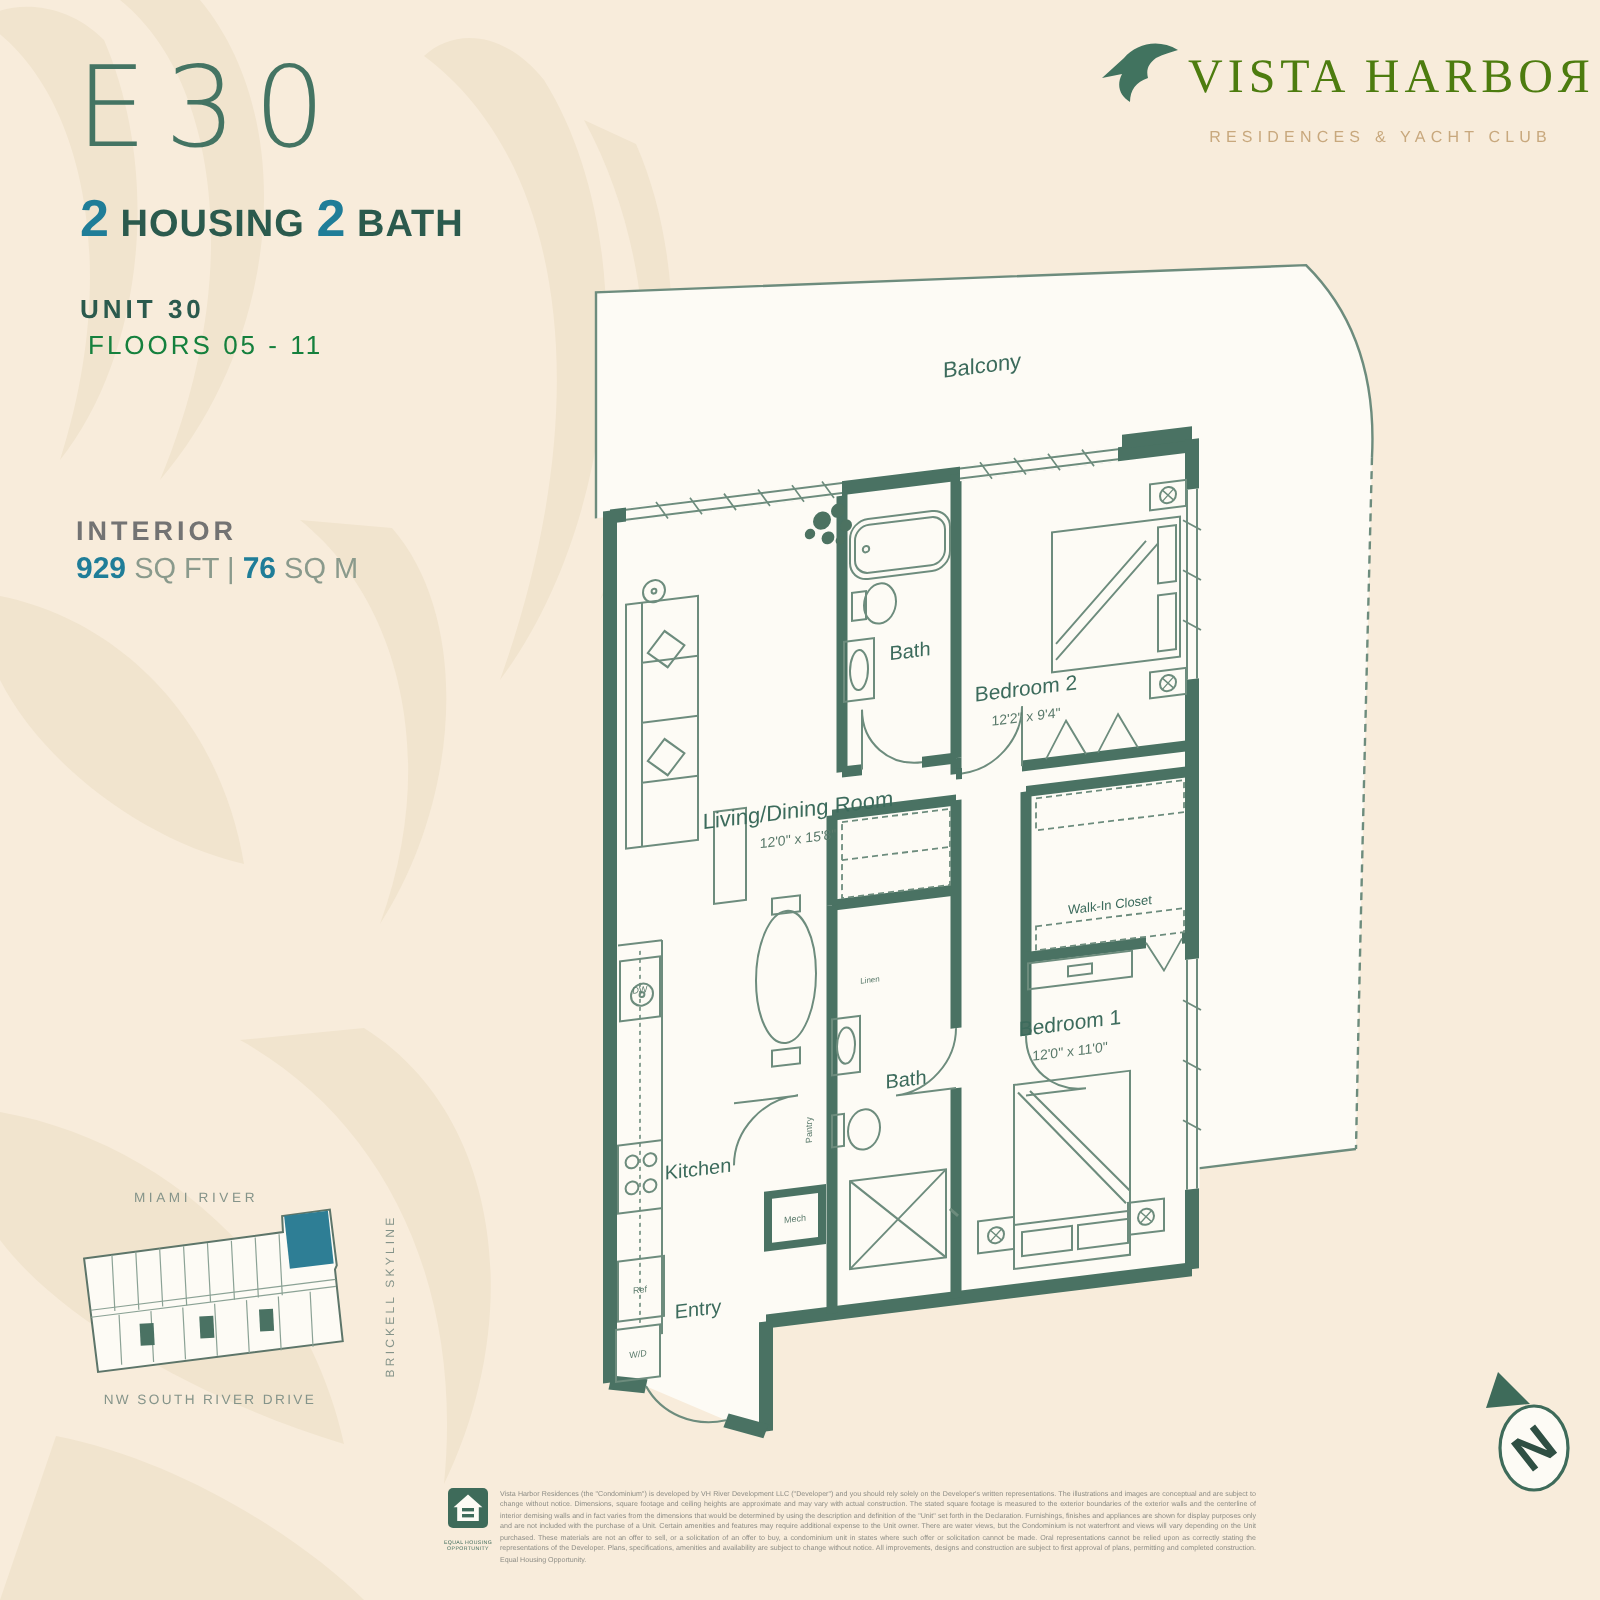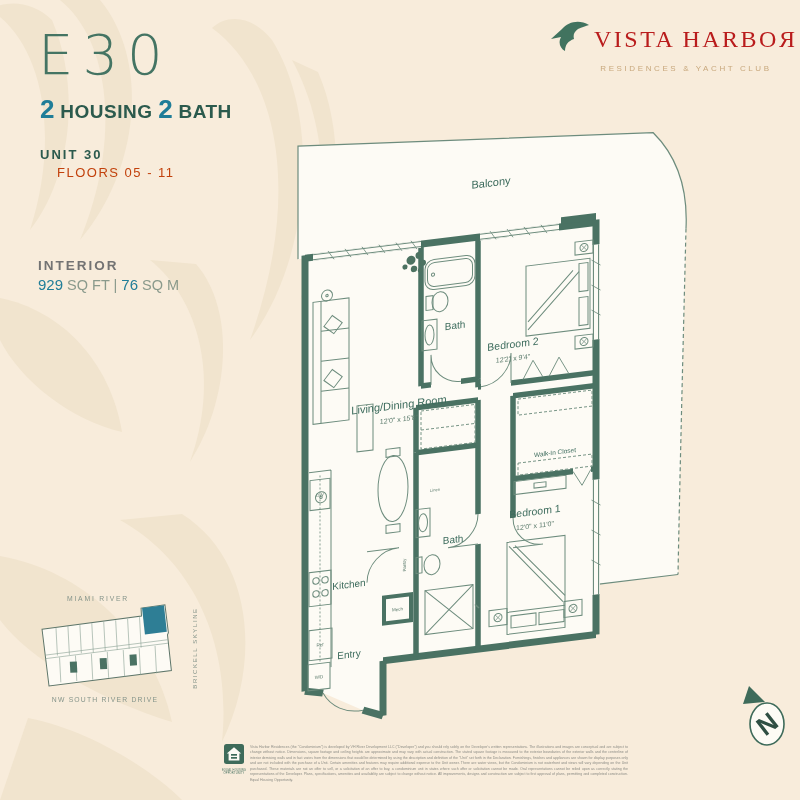--- a/index.html
+++ b/index.html
@@ -4,29 +4,29 @@
 <style>
   html,body{margin:0;padding:0;}
   body{width:800px;height:800px;overflow:hidden;background:#f8ecdb;font-family:"Liberation Sans",sans-serif;position:relative;}
   #stage{position:absolute;inset:0;width:656px;height:800px;}
   .abs{position:absolute;}
   
   .unit-code{left:38px;top:22px;font-size:56px;letter-spacing:9px;font-weight:200;color:#447463;font-family:"DejaVu Sans",sans-serif;}
   .subtitle{left:40px;top:94px;color:#2b5a4d;font-weight:700;font-size:19px;letter-spacing:.5px;}
   .subtitle .cnt{color:#1f7d98;font-size:26px;font-weight:700;letter-spacing:0;}
   .unit-label{left:40px;top:147px;font-size:13px;font-weight:700;letter-spacing:2px;color:#2b5a4d;text-align:right;}
-  .floors-label{left:57px;top:165px;font-size:13px;letter-spacing:1.5px;color:#c2410c;}
+  .floors-label{left:44px;top:165px;font-size:13px;letter-spacing:1.5px;color:#15803d;}
   .stats{left:38px;top:258px;width:210px;}
   .stat{margin-bottom:17px;}
   .stat-label{font-size:13.5px;font-weight:700;letter-spacing:2px;color:#737373;margin-bottom:3px;}
   .stat-value{font-size:14.5px;color:#8a9a8c;}
-  .stat-value .num{color:#1f7d98;font-weight:400;font-size:15px;}
-  
-  .brand-name{left:594px;top:26px;width:190px;text-align:left;font-family:"Liberation Serif",serif;font-size:24px;letter-spacing:2.5px;color:#b91c1c;font-weight:400;white-space:nowrap;}
-  .brand-tagline{left:596px;top:64px;width:180px;text-align:center;font-size:8px;letter-spacing:2.6px;color:#c8a87d;white-space:nowrap;}
+  .stat-value .num{color:#1f7d98;font-weight:700;font-size:15px;}
+  
+  .brand-name{left:594px;top:26px;width:190px;text-align:left;font-family:"Liberation Serif",serif;font-size:24px;letter-spacing:2.5px;color:#4d7c0f;font-weight:400;white-space:nowrap;}
+  .brand-tagline{left:596px;top:64px;width:180px;text-align:right;font-size:8px;letter-spacing:2.6px;color:#c8a87d;white-space:nowrap;}
   
   .keyplan{left:25px;top:586px;}
   
   .eho{left:221px;top:744px;width:26px;text-align:center;}
   .eho-label{font-size:2.6px;line-height:1.2;color:#3e6b5a;letter-spacing:.2px;margin-top:1px;}
   .disclaimer{left:250px;top:745px;width:378px;font-size:3.55px;line-height:1.55;color:#8d8d86;text-align:justify;}
   svg text{font-family:"Liberation Sans",sans-serif;}
 </style>
 </head>
 <body>

